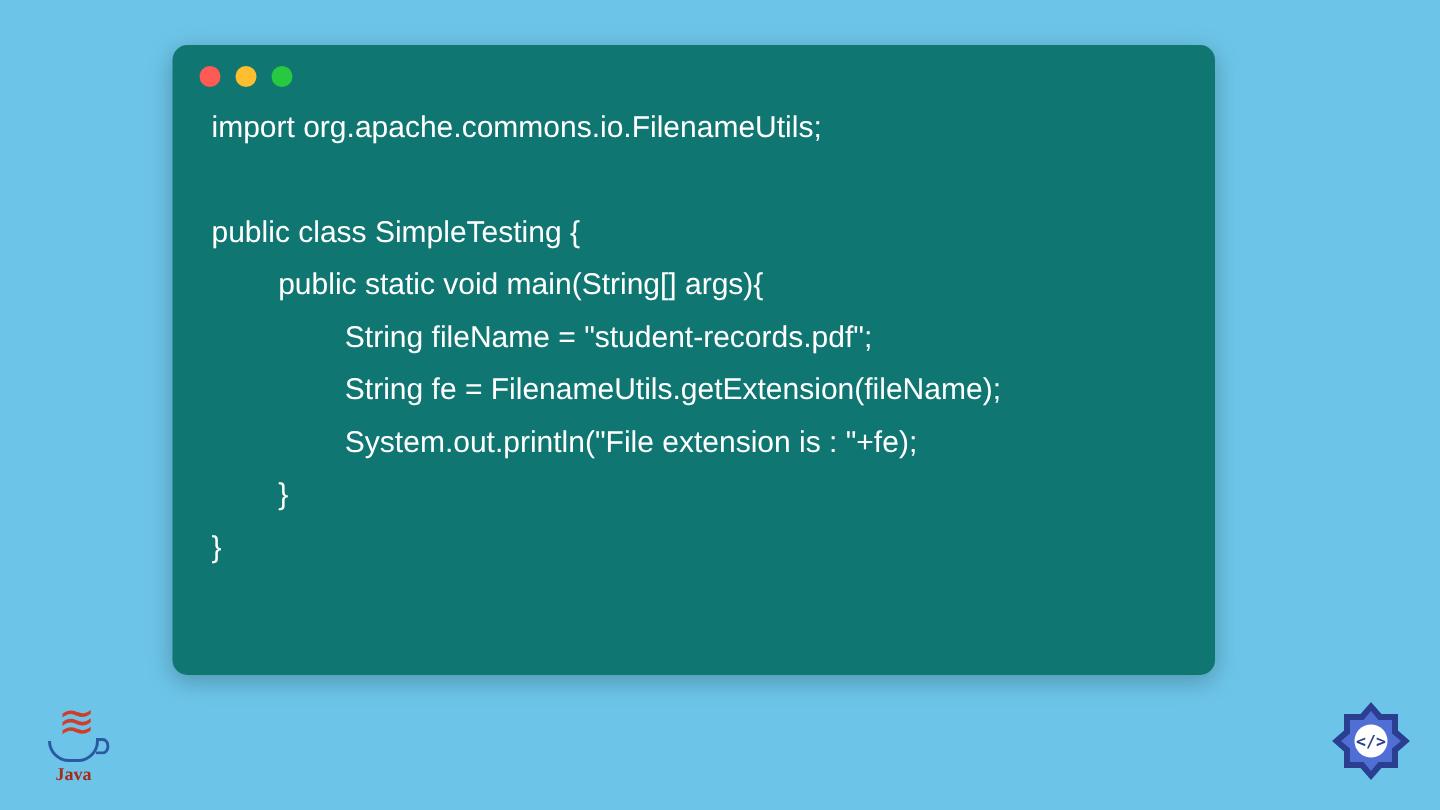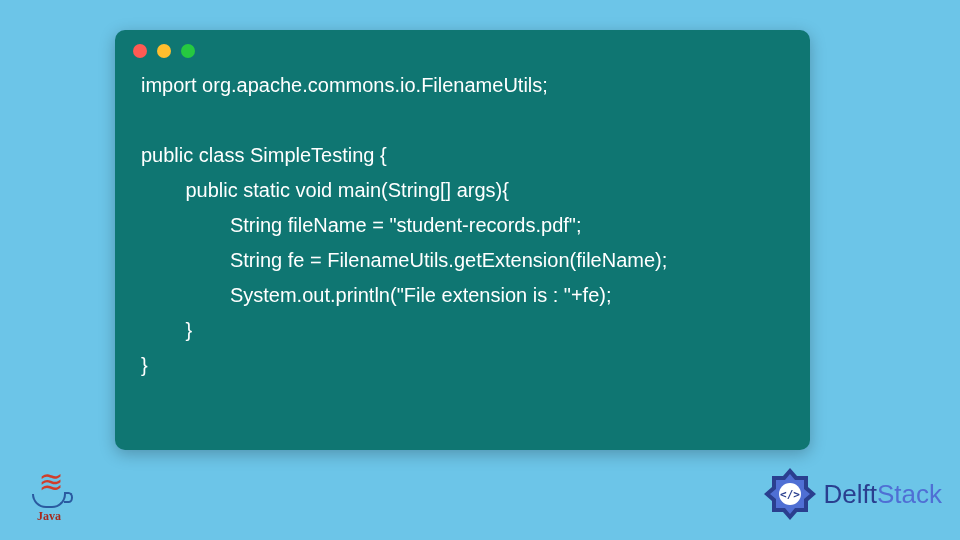--- a/index.html
+++ b/index.html
@@ -136,16 +136,13 @@
   <div class="ds-logo">
     <svg viewBox="0 0 56 56" width="56" height="56">
       <g transform="translate(28,28)">
         <polygon points="0,-26 7,-18 18,-18 18,-7 26,0 18,7 18,18 7,18 0,26 -7,18 -18,18 -18,7 -26,0 -18,-7 -18,-18 -7,-18" fill="#2a3f8f"></polygon>
         <polygon points="0,-20 5,-14 14,-14 14,-5 20,0 14,5 14,14 5,14 0,20 -5,14 -14,14 -14,5 -20,0 -14,-5 -14,-14 -5,-14" fill="#4f6fd4"></polygon>
         <circle r="11" fill="#ffffff"></circle>
         <text x="0" y="4" text-anchor="middle" font-size="11" font-family="monospace" fill="#2a3f8f" font-weight="bold">&lt;/&gt;</text>
       </g>
     </svg>
   </div>
-  <div class="ds-text">
-    <span>Delft</span><span class="s">Stack</span>
-  </div>
 </div>
 
 </body></html>

